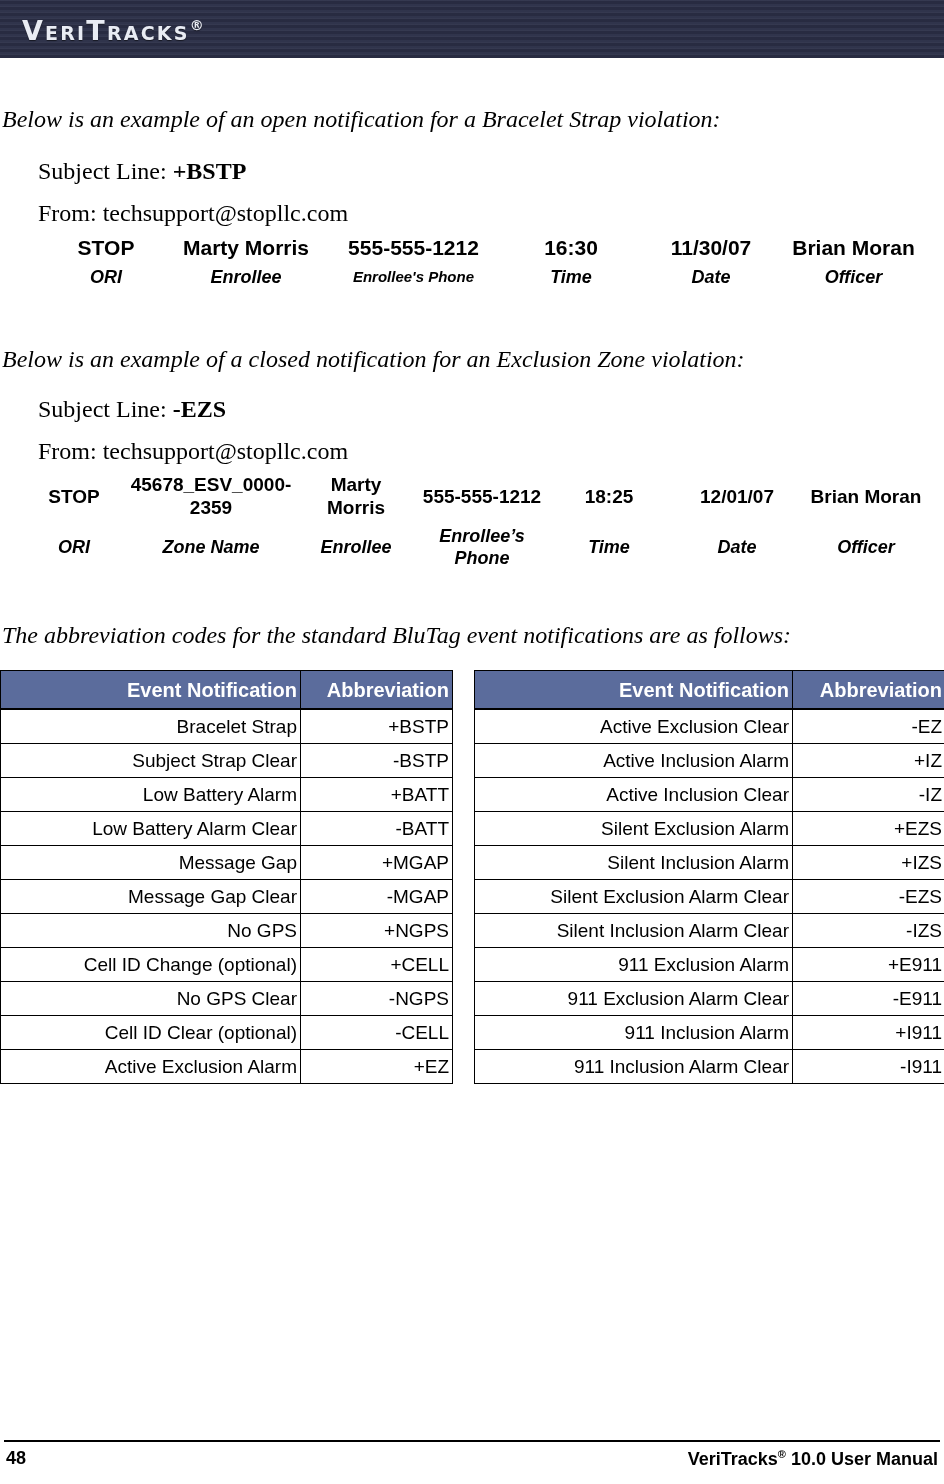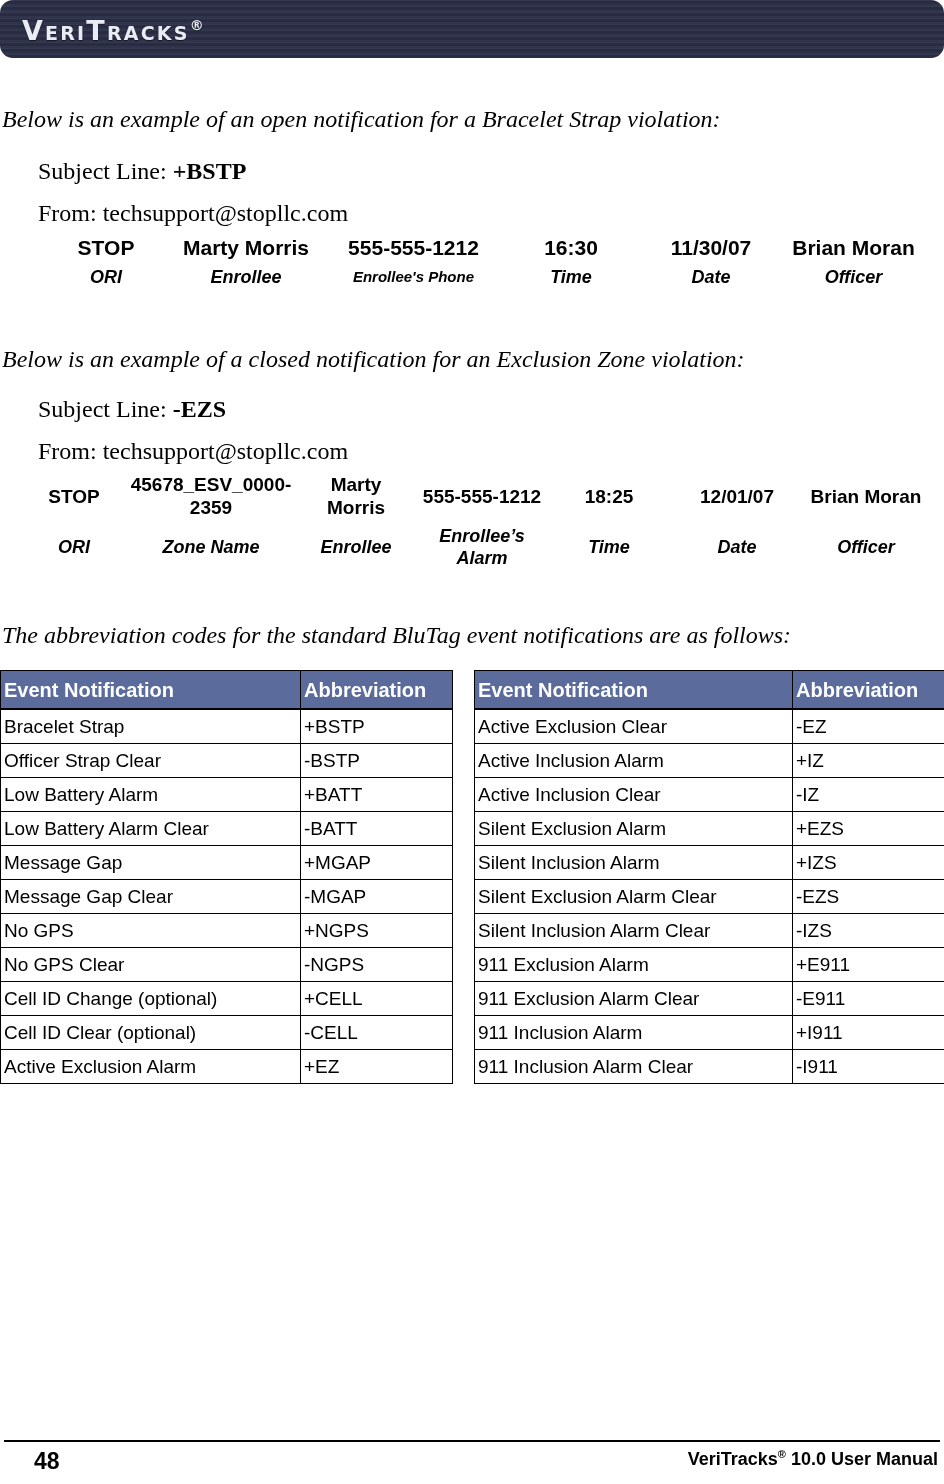--- a/index.html
+++ b/index.html
@@ -27,21 +27,20 @@
     background-image: repeating-linear-gradient(
       to bottom,
       rgba(255,255,255,0.045) 0px,
       rgba(255,255,255,0.045) 1px,
       rgba(0,0,0,0.10) 1px,
       rgba(0,0,0,0.10) 4px,
       rgba(255,255,255,0.02) 4px,
       rgba(255,255,255,0.02) 6px
     );
     overflow: hidden;
-    border-radius: 13px;
   }
   .banner-logo {
     position: absolute;
     left: 22px;
     top: 8px;
     font-family: "DejaVu Sans", sans-serif;
     font-size: 27px;
     font-weight: 600;
     letter-spacing: 2.2px;
     color: #e9ecf4;
@@ -135,21 +134,21 @@
   .abbr-table {
     border-collapse: collapse;
     font-family: "Liberation Sans", sans-serif;
     table-layout: fixed;
   }
   #abbr-table-left  { width: 452px; margin-left: 0px; }
   #abbr-table-right { width: 471px; }
 
   .abbr-table th, .abbr-table td {
     border: 1px solid #000000;
-    text-align: left;
+    text-align: right;
     vertical-align: middle;
     font-size: 19px;
     line-height: 22px;
     padding: 4px 3px;
     height: 25px;
   }
   .abbr-table th {
     background: #5b6c9c;
     color: #ffffff;
     font-weight: bold;
@@ -176,23 +175,22 @@
     top: 0;
     width: 936px;
     height: 0;
     border-top: 2px solid #000000;
   }
   .footer-page {
     position: absolute;
     left: 6px;
     top: 8px;
     font-family: "Liberation Sans", sans-serif;
-    font-size: 23px;
+    font-size: 18px;
     font-weight: bold;
-    margin-left: 28px;
   }
   .footer-manual {
     position: absolute;
     right: 6px;
     top: 8px;
     font-family: "Liberation Sans", sans-serif;
     font-size: 18px;
     font-weight: bold;
     white-space: nowrap;
   }
@@ -266,21 +264,21 @@
         <td>Marty Morris</td>
         <td>555-555-1212</td>
         <td>18:25</td>
         <td>12/01/07</td>
         <td>Brian Moran</td>
       </tr>
       <tr class="labels">
         <td>ORI</td>
         <td>Zone Name</td>
         <td>Enrollee</td>
-        <td>Enrollee’s Alarm</td>
+        <td>Enrollee’s Phone</td>
         <td>Time</td>
         <td>Date</td>
         <td>Officer</td>
       </tr>
     </tbody>
   </table>
 
   <p class="para p-intro-3">The abbreviation codes for the standard BluTag event notifications are as follows:</p>
 
   <div class="abbr-wrap">
@@ -295,21 +293,21 @@
           <th>Event Notification</th>
           <th>Abbreviation</th>
         </tr>
       </thead>
       <tbody id="left-body">
           <tr>
             <td>Bracelet Strap</td>
             <td>+BSTP</td>
           </tr>
           <tr>
-            <td>Officer Strap Clear</td>
+            <td>Subject Strap Clear</td>
             <td>-BSTP</td>
           </tr>
           <tr>
             <td>Low Battery Alarm</td>
             <td>+BATT</td>
           </tr>
           <tr>
             <td>Low Battery Alarm Clear</td>
             <td>-BATT</td>
           </tr>
@@ -319,26 +317,26 @@
           </tr>
           <tr>
             <td>Message Gap Clear</td>
             <td>-MGAP</td>
           </tr>
           <tr>
             <td>No GPS</td>
             <td>+NGPS</td>
           </tr>
           <tr>
+            <td>Cell ID Change (optional)</td>
+            <td>+CELL</td>
+          </tr>
+          <tr>
             <td>No GPS Clear</td>
             <td>-NGPS</td>
-          </tr>
-          <tr>
-            <td>Cell ID Change (optional)</td>
-            <td>+CELL</td>
           </tr>
           <tr>
             <td>Cell ID Clear (optional)</td>
             <td>-CELL</td>
           </tr>
           <tr>
             <td>Active Exclusion Alarm</td>
             <td>+EZ</td>
           </tr>
         </tbody>

